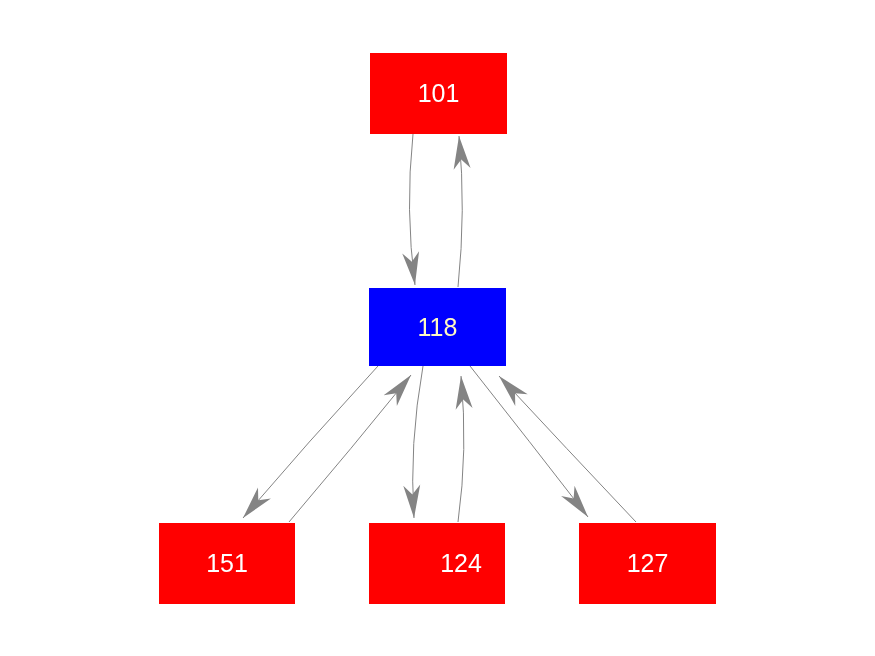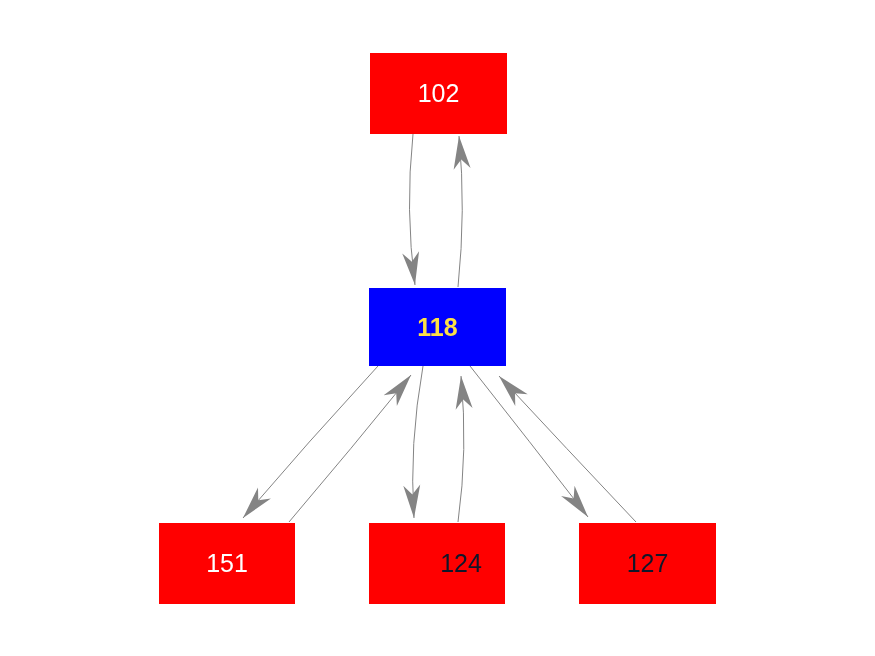--- a/index.html
+++ b/index.html
@@ -51,28 +51,28 @@
         <path d="M 378 366 Q 308 442 243 518" fill="none" stroke="#848484" stroke-width="1" marker-end="url(#arrowhead)"></path>
         <path d="M 289 522 Q 352 448 411 375" fill="none" stroke="#848484" stroke-width="1" marker-end="url(#arrowhead)"></path>
         <path d="M 423 366 Q 409 445 414 518" fill="none" stroke="#848484" stroke-width="1" marker-end="url(#arrowhead)"></path>
         <path d="M 458 522 Q 468 450 461 376" fill="none" stroke="#848484" stroke-width="1" marker-end="url(#arrowhead)"></path>
         <path d="M 470 366 Q 530 442 588 517" fill="none" stroke="#848484" stroke-width="1" marker-end="url(#arrowhead)"></path>
         <path d="M 636 522 Q 566 448 499 376" fill="none" stroke="#848484" stroke-width="1" marker-end="url(#arrowhead)"></path>
       </g>
   </svg>
   <div id="node-group">
       <div class="node" style="left: 370px; top: 53px; width: 137px; height: 81px; background: rgb(255, 0, 0);">
-        <span class="label" style="color: rgb(255, 255, 255);">102</span>
+        <span class="label" style="color: rgb(255, 255, 255);">101</span>
       </div>
       <div class="node" style="left: 369px; top: 288px; width: 137px; height: 78px; background: rgb(0, 0, 255);">
-        <span class="label" style="color: #fde047; font-weight: bold;">118</span>
+        <span class="label" style="color: #fef9c3;">118</span>
       </div>
       <div class="node" style="left: 159px; top: 523px; width: 136px; height: 81px; background: rgb(255, 0, 0);">
         <span class="label" style="color: rgb(255, 255, 255);">151</span>
       </div>
       <div class="node" style="left: 369px; top: 523px; width: 136px; height: 81px; background: rgb(255, 0, 0);">
-        <span class="label" style="color: #0f172a; margin-left: 48px;">124</span>
+        <span class="label" style="color: #ffffff; margin-left: 48px;">124</span>
       </div>
       <div class="node" style="left: 579px; top: 523px; width: 137px; height: 81px; background: rgb(255, 0, 0);">
-        <span class="label" style="color: #0f172a;">127</span>
+        <span class="label" style="color: #ffffff;">127</span>
       </div>
     </div>
 </div>
 
 </body></html>

